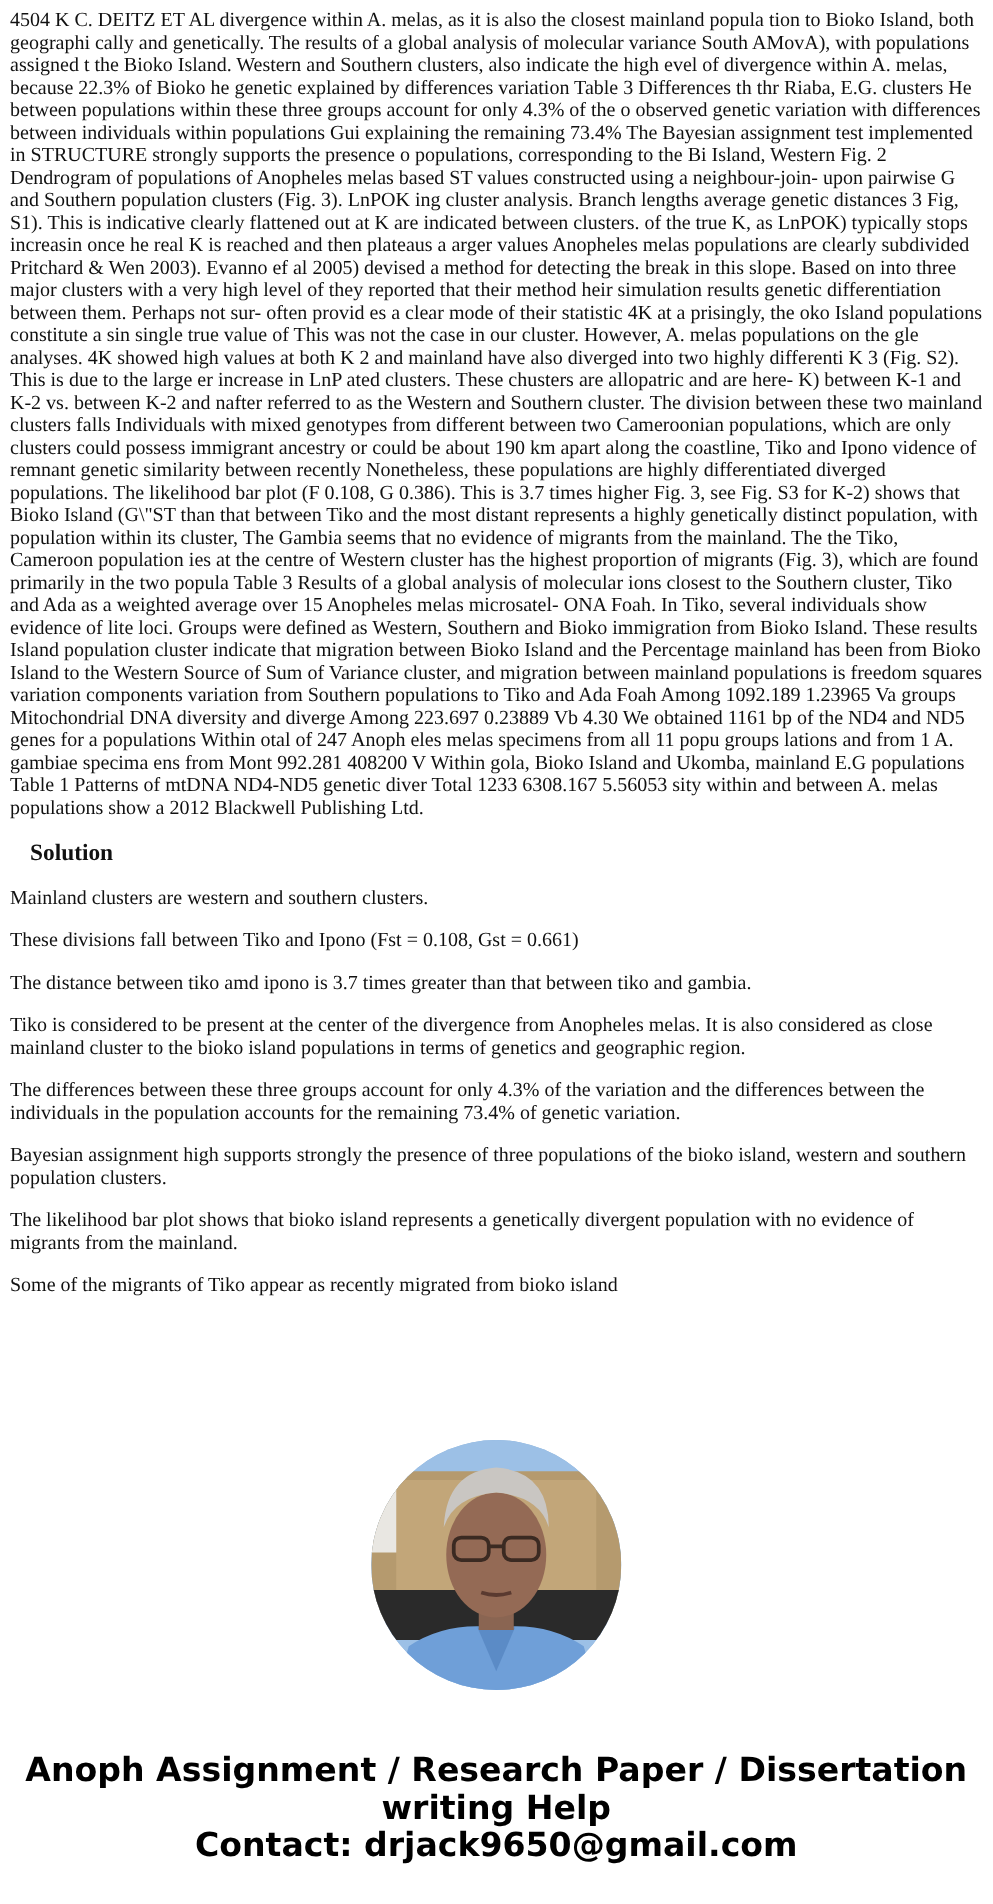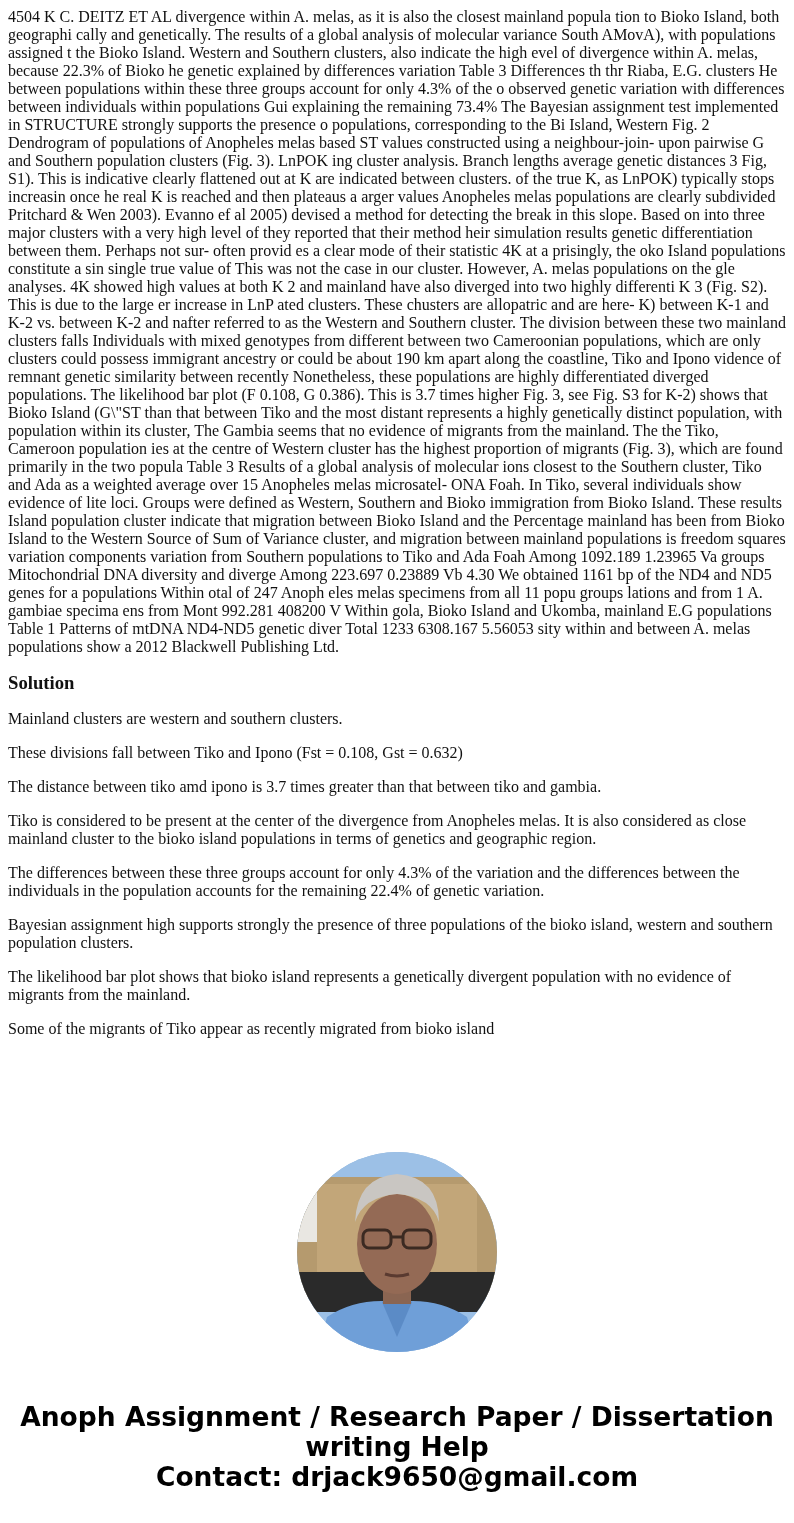--- a/index.html
+++ b/index.html
@@ -17,21 +17,21 @@
       box-sizing: border-box;
     }
     .question {
       margin: 0 0 16px 0;
       font-size: 16px;
       line-height: 18px;
     }
     .solution-heading {
       font-size: 18.7px;
       font-weight: bold;
-      margin: 0 0 16px 0;
+      margin: 0 0 16px 16px;
       line-height: 22px;
     }
     .solution-p {
       margin: 0 0 16px 0;
       font-size: 16px;
       line-height: 18px;
     }
     .avatar-wrap {
       display: flex;
       justify-content: center;
@@ -58,24 +58,24 @@
   </style>
 </head>
 <body>
 
 <div class="content">
   <p class="question">4504 K C. DEITZ ET AL divergence within A. melas, as it is also the closest mainland popula tion to Bioko Island, both geographi cally and genetically. The results of a global analysis of molecular variance South AMovA), with populations assigned t the Bioko Island. Western and Southern clusters, also indicate the high evel of divergence within A. melas, because 22.3% of Bioko he genetic explained by differences variation Table 3 Differences th thr Riaba, E.G. clusters He between populations within these three groups account for only 4.3% of the o observed genetic variation with differences between individuals within populations Gui explaining the remaining 73.4% The Bayesian assignment test implemented in STRUCTURE strongly supports the presence o populations, corresponding to the Bi Island, Western Fig. 2 Dendrogram of populations of Anopheles melas based ST values constructed using a neighbour-join- upon pairwise G and Southern population clusters (Fig. 3). LnPOK ing cluster analysis. Branch lengths average genetic distances 3 Fig, S1). This is indicative clearly flattened out at K are indicated between clusters. of the true K, as LnPOK) typically stops increasin once he real K is reached and then plateaus a arger values Anopheles melas populations are clearly subdivided Pritchard &amp; Wen 2003). Evanno ef al 2005) devised a method for detecting the break in this slope. Based on into three major clusters with a very high level of they reported that their method heir simulation results genetic differentiation between them. Perhaps not sur- often provid es a clear mode of their statistic 4K at a prisingly, the oko Island populations constitute a sin single true value of This was not the case in our cluster. However, A. melas populations on the gle analyses. 4K showed high values at both K 2 and mainland have also diverged into two highly differenti K 3 (Fig. S2). This is due to the large er increase in LnP ated clusters. These chusters are allopatric and are here- K) between K-1 and K-2 vs. between K-2 and nafter referred to as the Western and Southern cluster. The division between these two mainland clusters falls Individuals with mixed genotypes from different between two Cameroonian populations, which are only clusters could possess immigrant ancestry or could be about 190 km apart along the coastline, Tiko and Ipono vidence of remnant genetic similarity between recently Nonetheless, these populations are highly differentiated diverged populations. The likelihood bar plot (F 0.108, G 0.386). This is 3.7 times higher Fig. 3, see Fig. S3 for K-2) shows that Bioko Island (G\"ST than that between Tiko and the most distant represents a highly genetically distinct population, with population within its cluster, The Gambia seems that no evidence of migrants from the mainland. The the Tiko, Cameroon population ies at the centre of Western cluster has the highest proportion of migrants (Fig. 3), which are found primarily in the two popula Table 3 Results of a global analysis of molecular ions closest to the Southern cluster, Tiko and Ada as a weighted average over 15 Anopheles melas microsatel- ONA Foah. In Tiko, several individuals show evidence of lite loci. Groups were defined as Western, Southern and Bioko immigration from Bioko Island. These results Island population cluster indicate that migration between Bioko Island and the Percentage mainland has been from Bioko Island to the Western Source of Sum of Variance cluster, and migration between mainland populations is freedom squares variation components variation from Southern populations to Tiko and Ada Foah Among 1092.189 1.23965 Va groups Mitochondrial DNA diversity and diverge Among 223.697 0.23889 Vb 4.30 We obtained 1161 bp of the ND4 and ND5 genes for a populations Within otal of 247 Anoph eles melas specimens from all 11 popu groups lations and from 1 A. gambiae specima ens from Mont 992.281 408200 V Within gola, Bioko Island and Ukomba, mainland E.G populations Table 1 Patterns of mtDNA ND4-ND5 genetic diver Total 1233 6308.167 5.56053 sity within and between A. melas populations show a 2012 Blackwell Publishing Ltd.</p>
 
   <h3 class="solution-heading">Solution</h3>
 
   <p class="solution-p">Mainland clusters are western and southern clusters.</p>
-  <p class="solution-p">These divisions fall between Tiko and Ipono (Fst = 0.108, Gst = 0.632)</p>
+  <p class="solution-p">These divisions fall between Tiko and Ipono (Fst = 0.108, Gst = 0.661)</p>
   <p class="solution-p">The distance between tiko amd ipono is 3.7 times greater than that between tiko and gambia.</p>
   <p class="solution-p">Tiko is considered to be present at the center of the divergence from Anopheles melas. It is also considered as close mainland cluster to the bioko island populations in terms of genetics and geographic region.</p>
-  <p class="solution-p">The differences between these three groups account for only 4.3% of the variation and the differences between the individuals in the population accounts for the remaining 22.4% of genetic variation.</p>
+  <p class="solution-p">The differences between these three groups account for only 4.3% of the variation and the differences between the individuals in the population accounts for the remaining 73.4% of genetic variation.</p>
   <p class="solution-p">Bayesian assignment high supports strongly the presence of three populations of the bioko island, western and southern population clusters.</p>
   <p class="solution-p">The likelihood bar plot shows that bioko island represents a genetically divergent population with no evidence of migrants from the mainland.</p>
   <p class="solution-p">Some of the migrants of Tiko appear as recently migrated from bioko island</p>
 </div>
 
 <div class="avatar-wrap">
   <div class="avatar">
     <svg width="200" height="200" viewBox="0 0 200 200">
       <rect x="0" y="0" width="200" height="200" fill="#9cc0e6"></rect>
       <rect x="0" y="25" width="200" height="120" fill="#b59a6e"></rect>

